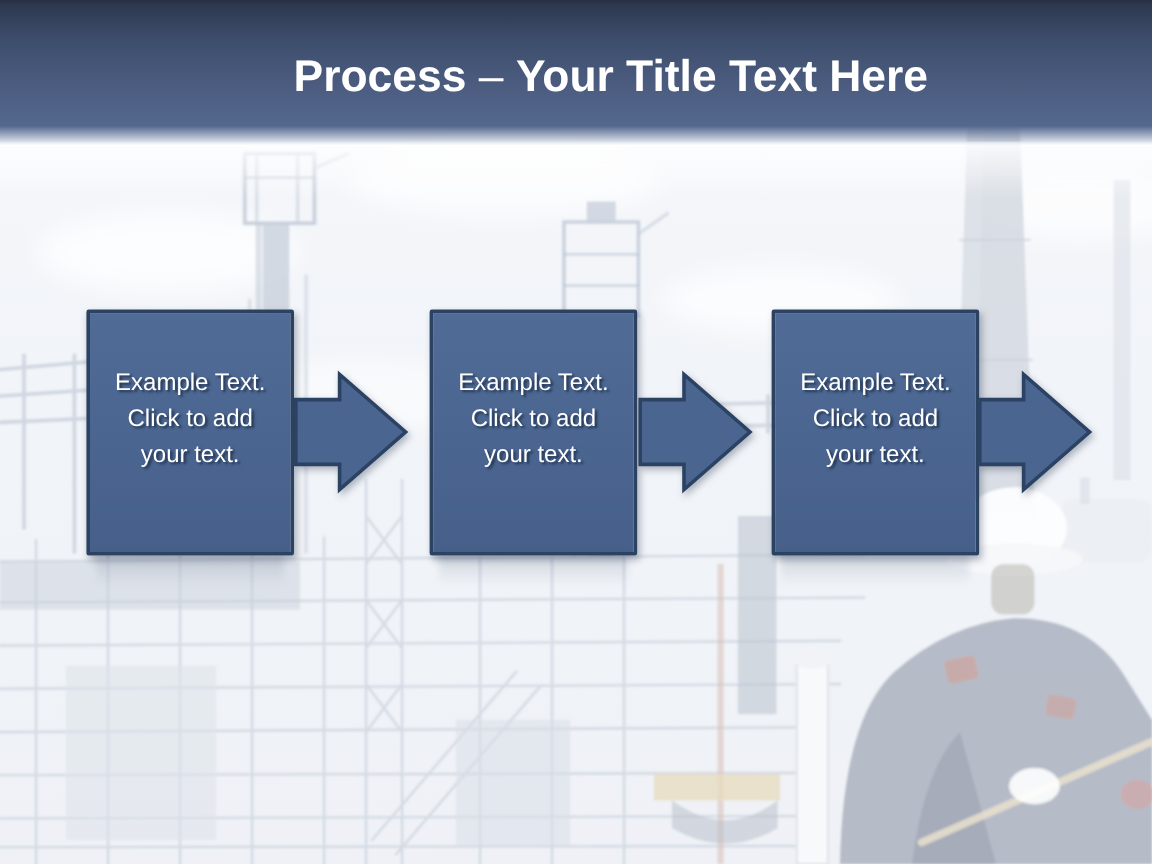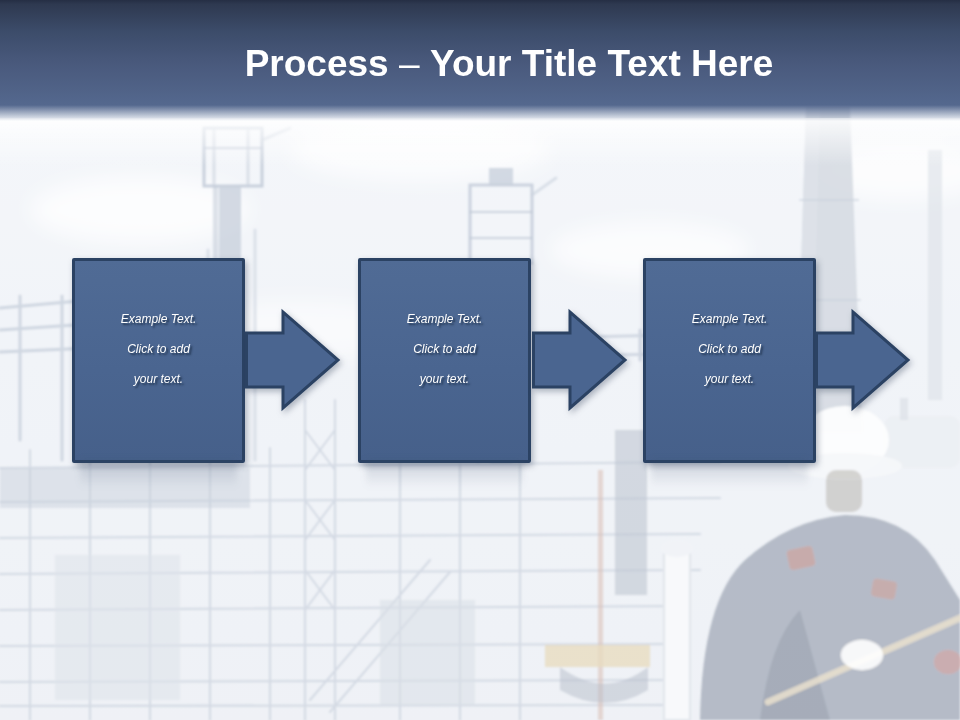--- a/index.html
+++ b/index.html
@@ -26,21 +26,21 @@
 
   
   .step{position:absolute;top:258px;width:173px;height:205px;box-sizing:border-box;
     background:linear-gradient(180deg,#506b95 0%,#4a6590 55%,#46608a 100%);
     border:3px solid #2b4263;border-radius:2px;
     box-shadow:2px 3px 6px rgba(40,55,80,.35);
     display:flex;align-items:center;justify-content:center;}
   .step::after{content:"";position:absolute;top:100%;left:5px;right:5px;height:28px;
     background:linear-gradient(180deg,rgba(55,75,105,.20),rgba(55,75,105,0));
     filter:blur(3px);}
-  .step-text{color:#ffffff;font-style:italic;font-size:12px;line-height:30px;
+  .step-text{color:#ffffff;font-size:20px;line-height:30px;
     text-align:center;white-space:pre-line;
     text-shadow:2px 2px 2px rgba(25,42,66,.85);transform:translateY(-12px);}
   .arrow{position:absolute;top:310px;width:95px;height:100px;overflow:visible;
     filter:drop-shadow(2px 3px 3px rgba(40,55,80,.35));}
   .arrow polygon{fill:#4a6590;stroke:#2b4263;stroke-width:3;}
 </style>
 </head>
 <body>
 
 <div id="slide">

